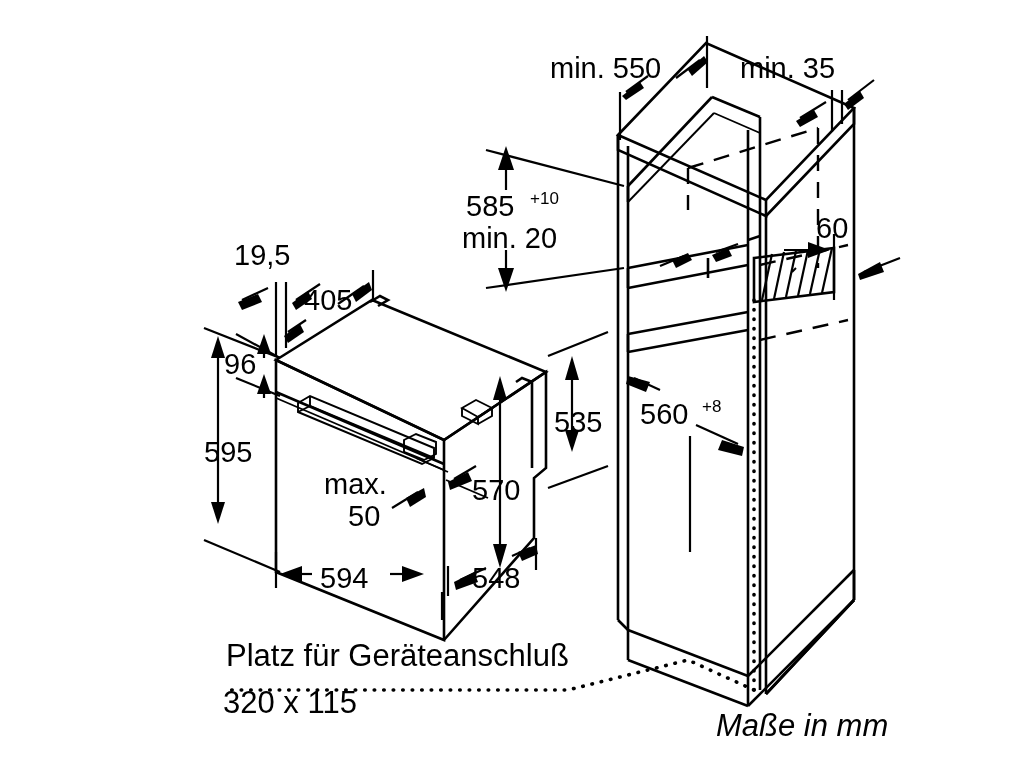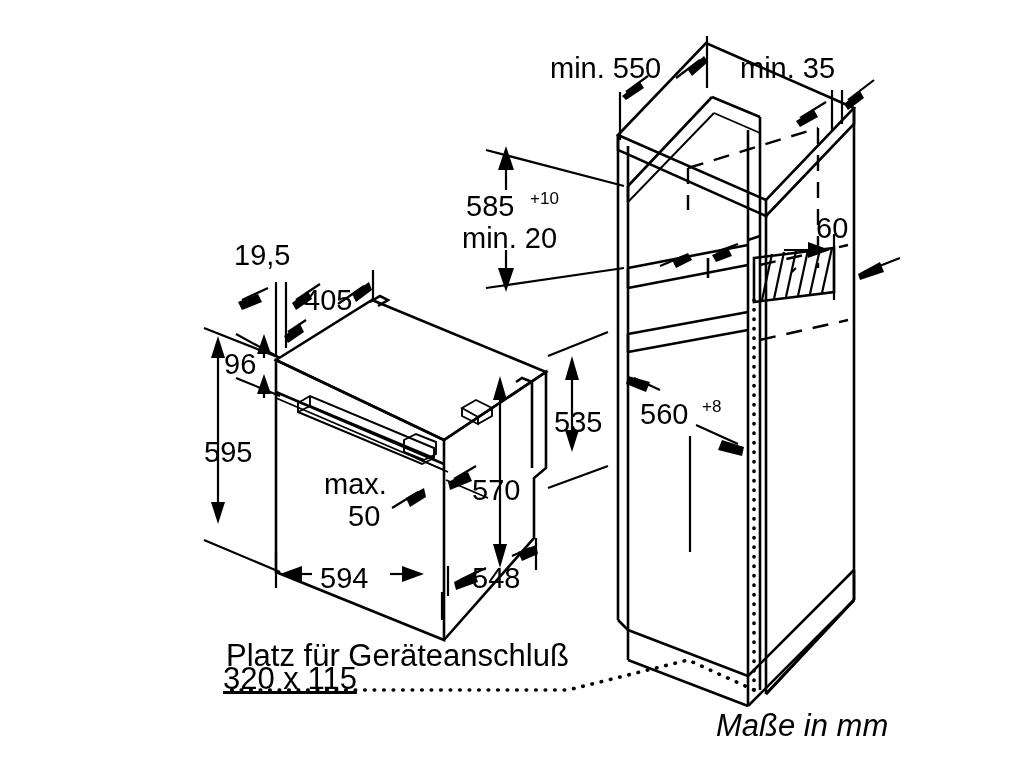--- a/index.html
+++ b/index.html
@@ -400,17 +400,17 @@
     <text class="lbl-big" x="424" y="500">570</text>
 
     <text class="lbl-big" x="276" y="494">max.</text>
     <text class="lbl-big" x="300" y="526">50</text>
   </g>
 
 </svg>
 
 <div class="note-text" style="left:178px; top:637px; font-size:31px;">Platz für Geräteanschluß</div>
 
-<div class="note-text" style="left:175px; top:660px; font-size:31px;text-decoration:underline;">320 x 115</div>
+<div class="note-text" style="left:175px; top:684px; font-size:31px;">320 x 115</div>
 
 <div class="note-text" style="left:668px; top:707px; font-size:31px;font-style:italic;">Maße in mm</div>
 
 </div>
 
 </body></html>

